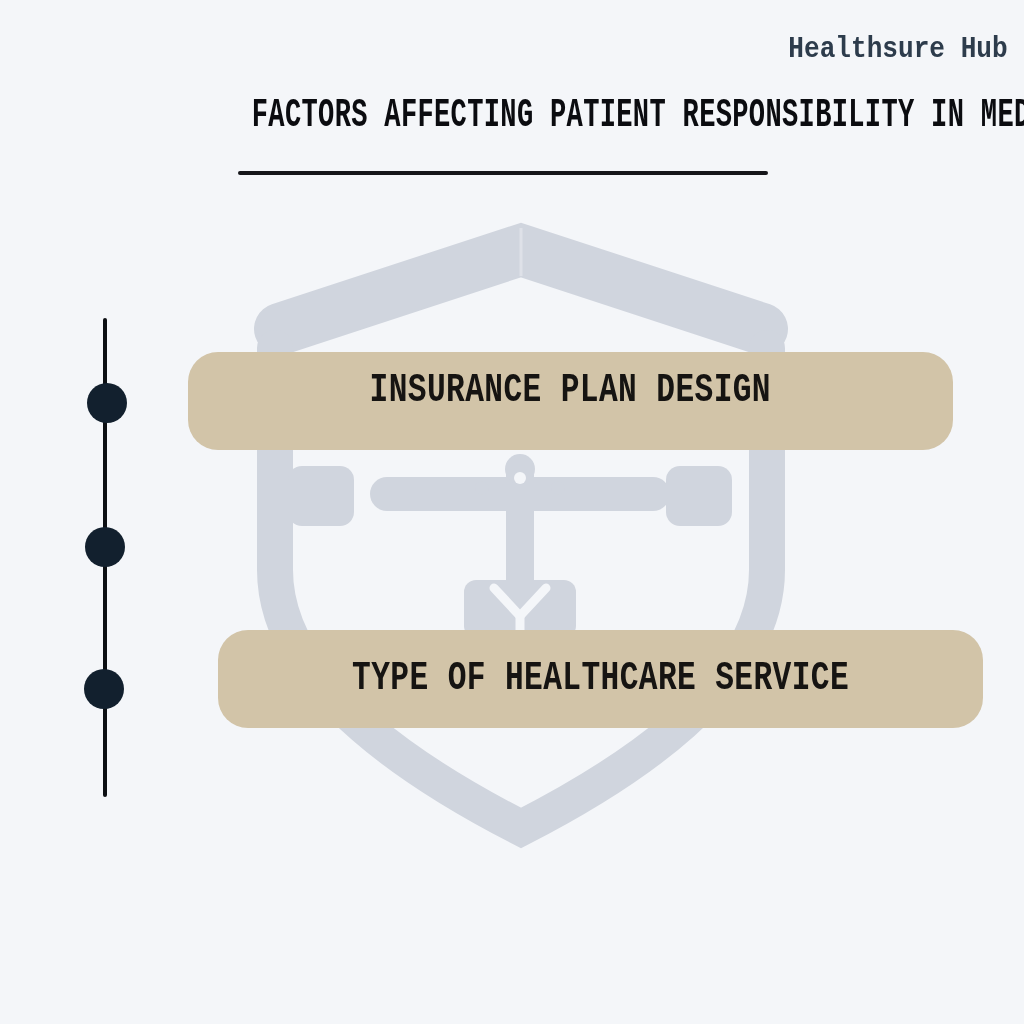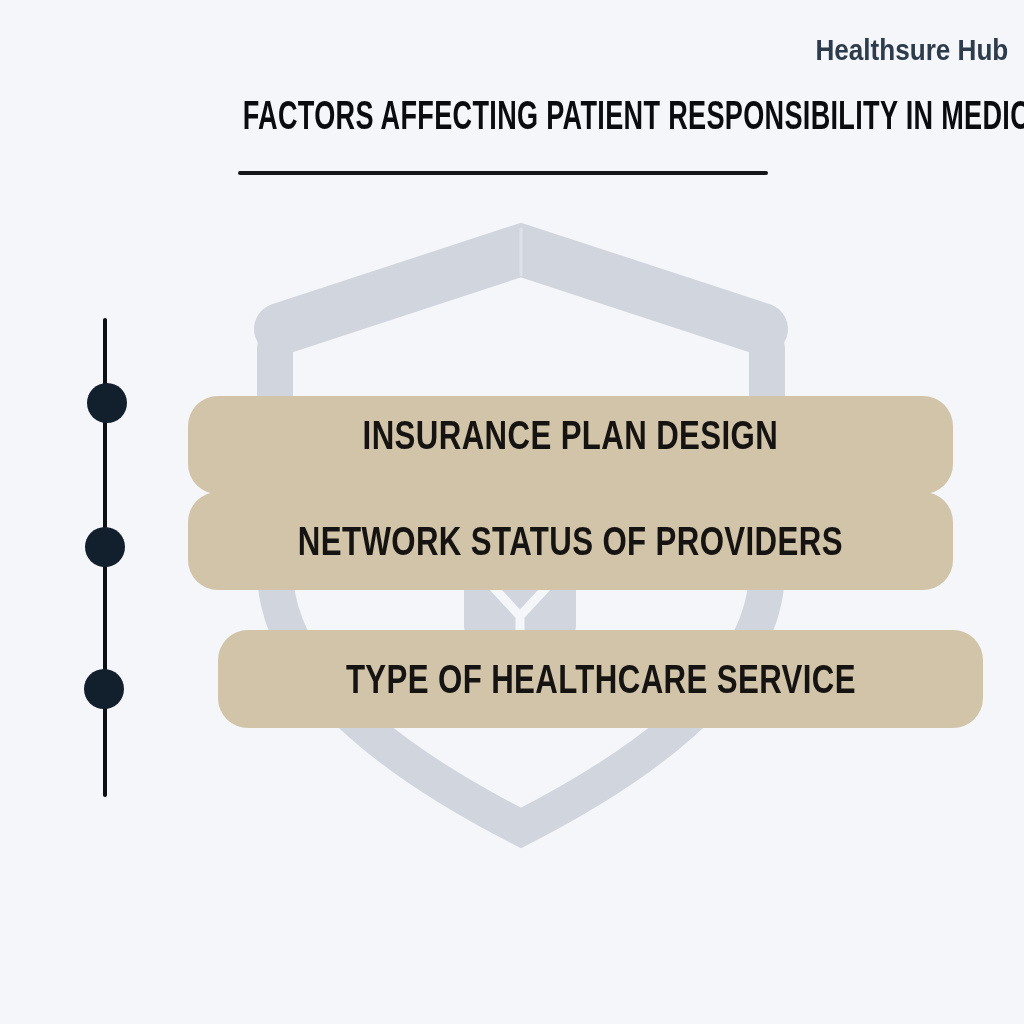--- a/index.html
+++ b/index.html
@@ -1,20 +1,20 @@
 <!DOCTYPE html>
 <html style="--color-background: #f4f6f9; --color-watermark: #d0d5de; --color-pill: #d2c4a8; --color-pill_text: #161412; --color-title_text: #0b0c10; --color-underline: #15161a; --color-brand_text: #2d3c4c; --color-timeline: #0c0f13; --color-dot: #12202e;"><head>
 <meta charset="utf-8">
 <style>
   html,body{margin:0;padding:0;background:#e8eaee;}
   .canvas{
     position:relative;width:1024px;height:1024px;margin:0 auto;
     background:var(--color-background,#f4f6f9);
     overflow:hidden;
-    font-family:Liberation Sans, sans-serif;
+    font-family:Liberation Mono, monospace;
   }
   
   .watermark{
     position:absolute;left:0;top:0;width:1024px;height:1024px;
     color:var(--color-watermark,#d0d5de);
     z-index:1;
   }
   
   .brand{
     position:absolute;top:33px;right:16px;z-index:5;
@@ -46,21 +46,21 @@
   }
   .dot-1{left:87px;top:383px;}
   .dot-2{left:85px;top:527px;}
   .dot-3{left:84px;top:669px;}
   
   .pill{
     position:absolute;left:188px;width:765px;height:98px;z-index:4;
     background:var(--color-pill,#d2c4a8);border-radius:30px;
     display:flex;align-items:center;justify-content:center;
   }
-  .pill-1{top:352px;margin-top:44px;}
+  .pill-1{top:352px;}
   .pill-2{top:492px;}
   .pill-3{top:630px;margin-left:30px;}
   .pill-label{
     font-size:40px;font-weight:700;line-height:40px;
     color:var(--color-pill_text,#161412);
     white-space:nowrap;
     display:inline-block;transform:scaleX(0.78);transform-origin:50% 50%;
     letter-spacing:0.5px;
   }
   .pill-1 .pill-label{position:relative;top:-10px;}
@@ -102,20 +102,17 @@
   <div class="title-underline"></div>
 
   <div class="timeline-line"></div>
   <div class="timeline-dot dot-1"></div>
   <div class="timeline-dot dot-2"></div>
   <div class="timeline-dot dot-3"></div>
 
   <div class="pill pill-1">
     <span class="pill-label">INSURANCE PLAN DESIGN</span>
   </div>
-  <div class="pill pill-2">
-    <span class="pill-label">NETWORK STATUS OF PROVIDERS</span>
-  </div>
   <div class="pill pill-3">
     <span class="pill-label">TYPE OF HEALTHCARE SERVICE</span>
   </div>
 
 </div>
 
 </body></html>

